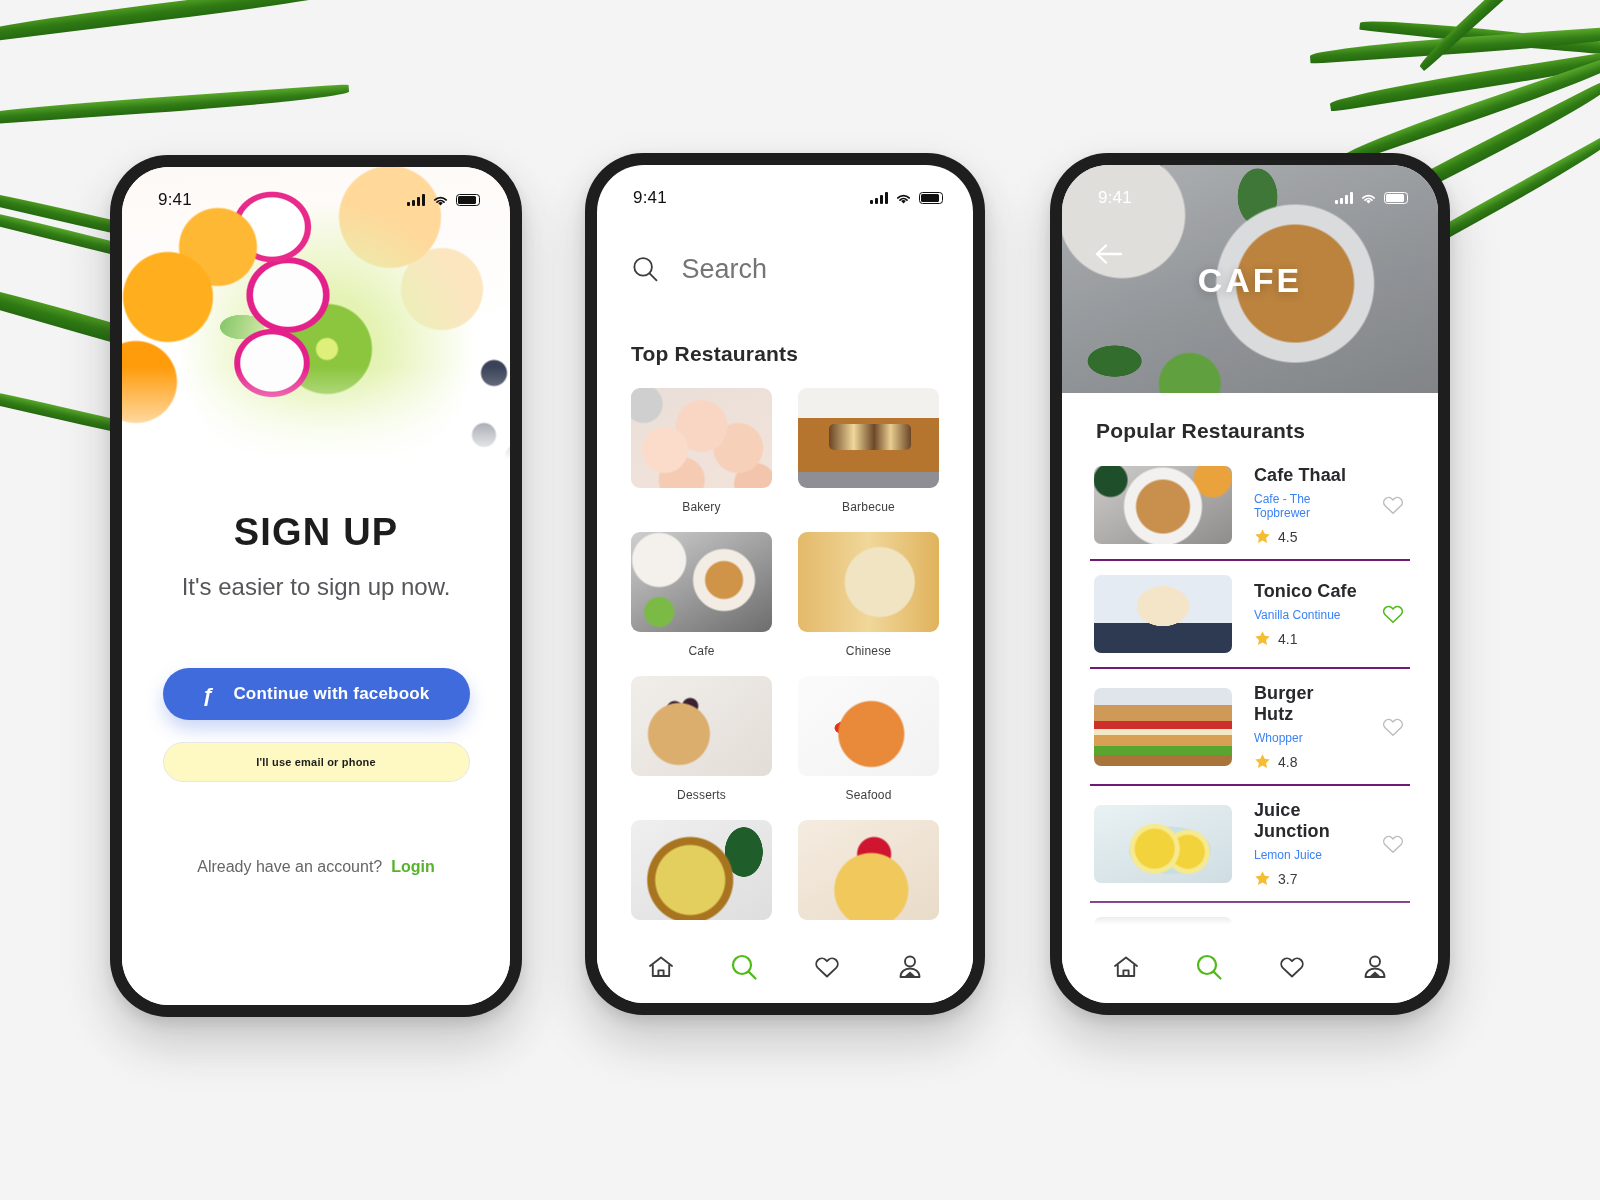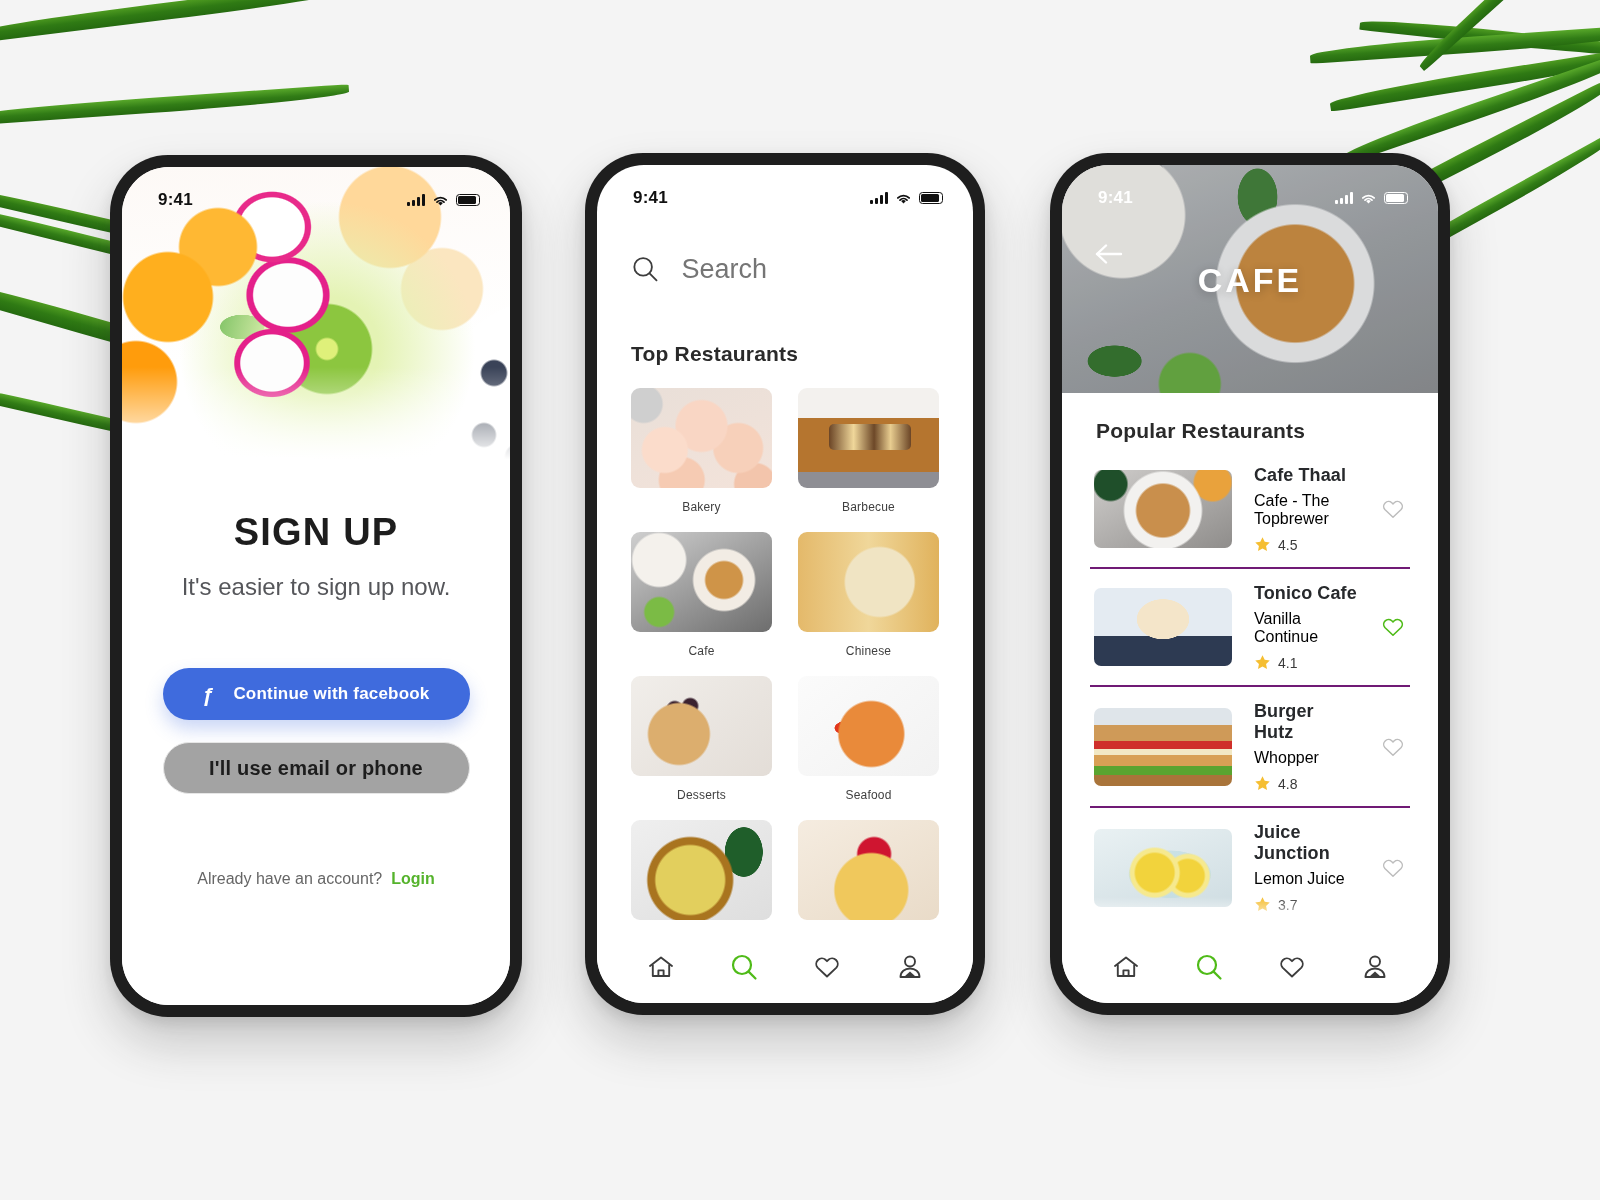--- a/index.html
+++ b/index.html
@@ -38,21 +38,21 @@
     display:flex;
     flex-direction:column;
   }
 
   
   .statusbar {
     position:absolute; top:0; left:0; right:0; height:52px;
     display:flex; align-items:center; justify-content:space-between;
     padding:14px 30px 0 36px;
     z-index:9;
-    font-size:17px; font-weight:700; letter-spacing:.2px;
+    font-size:17px; font-weight:400; letter-spacing:.2px;
   }
   .statusbar.dark { color:#111; }
   .statusbar.light { color:#fff; }
   .sb-right { display:flex; align-items:center; gap:7px; }
   .bars { display:flex; align-items:flex-end; gap:2px; height:12px; }
   .bars i { display:block; width:3px; border-radius:1px; background:currentColor; }
   .bars i:nth-child(1){height:4px} .bars i:nth-child(2){height:6.5px}
   .bars i:nth-child(3){height:9px} .bars i:nth-child(4){height:12px}
   .batt { width:24px; height:12px; border:1.6px solid currentColor; border-radius:3.5px; padding:1.4px; }
   .batt span { display:block; height:100%; width:92%; background:currentColor; border-radius:1.5px; }
@@ -92,23 +92,23 @@
   .signup-sub { font-size:24px; color:#55565a; margin-top:19px; font-weight:400; }
   .btn-fb {
     margin-top:67px; width:307px; height:52px; border-radius:26px;
     background:#3f6bdd; color:#fff; border:none; cursor:pointer;
     display:flex; align-items:center; justify-content:center; gap:19px;
     font-size:17px; font-weight:700; letter-spacing:.2px;
     box-shadow:0 9px 18px rgba(63,107,221,.28);
   }
   .fb-glyph { font-size:21px; font-weight:700; line-height:1; }
   .btn-email {
-    margin-top:22px; width:307px; height:52px; border-radius:26px;
-    background:#a3a3a3; color:#1d1d1d; border:1.4px solid #e6e6e6; cursor:pointer;
-    font-size:20px; font-weight:700; letter-spacing:.2px;
+    margin-top:22px; width:307px; height:40px; border-radius:26px;
+    background:#fef9c3; color:#1d1d1d; border:1.4px solid #e6e6e6; cursor:pointer;
+    font-size:11px; font-weight:700; letter-spacing:.2px;
   }
   .acct-row { margin-top:76px; font-size:16px; color:#666; display:flex; gap:9px; align-items:baseline; }
   .acct-login { color:#55b32c; font-weight:700; cursor:pointer; }
 
   
   #phone2 { left:585px; top:153px; width:400px; height:862px; }
   .p2-top { padding:58px 34px 0 34px; flex:none;margin-top:29px; }
   .searchrow { display:flex; align-items:center; gap:22px; }
   .search-input {
     border:none; outline:none; font-size:27px; color:#9b9b9b;
@@ -190,21 +190,21 @@
     position:absolute; left:0; right:0; top:96px; text-align:center;
     color:#fff; font-size:34px; font-weight:800; letter-spacing:3px;
     text-shadow:0 2px 10px rgba(0,0,0,.22); z-index:6;
   }
   .p3-body { flex:1; background:#fff; padding:0 28px; overflow:hidden; position:relative; }
   .p3-title { font-size:21px; font-weight:700; color:#2a2a2a; margin:26px 0 8px 6px; letter-spacing:.2px; }
   .rest-row { display:flex; align-items:center; gap:22px; padding:14px 4px 14px 4px; border-bottom:2px solid #701a75; cursor:pointer; }
   .rest-thumb { width:138px; height:78px; border-radius:7px; flex:none; position:relative; overflow:hidden; }
   .rest-info { flex:1; min-width:0; }
   .rest-name { font-size:18px; font-weight:700; color:#27292c; letter-spacing:.1px; }
-  .rest-desc { font-size:16px; color:#000000; margin-top:6px; }
+  .rest-desc { font-size:12px; color:#3b82f6; margin-top:6px; }
   .rest-rating { display:flex; align-items:center; gap:7px; margin-top:8px; font-size:14px; color:#3a3a3a; }
   .heart-btn { flex:none; width:26px; height:26px; cursor:pointer; }
 
   .im-coffee { background:
       radial-gradient(circle at 50% 52%, #c98f4c 0 26px, #f2f1ef 28px 38px, rgba(242,241,239,0) 40px),
       radial-gradient(circle at 12% 18%, #1f4f2a 0 16px, rgba(31,79,42,0) 18px),
       radial-gradient(circle at 86% 16%, #e9a23c 0 18px, rgba(233,162,60,0) 20px),
       linear-gradient(150deg,#cfcdcb,#8f8d8b); }
   .im-cupcake { background:
       radial-gradient(ellipse 34px 26px at 50% 40%, #f4e5c9 0 76%, rgba(244,229,201,0) 78%),

